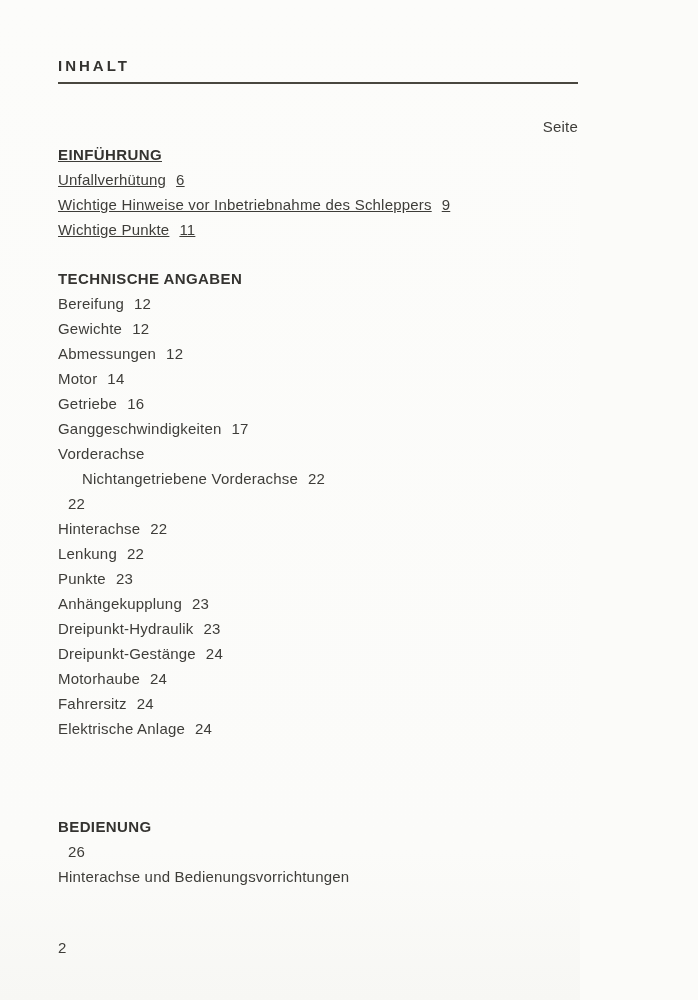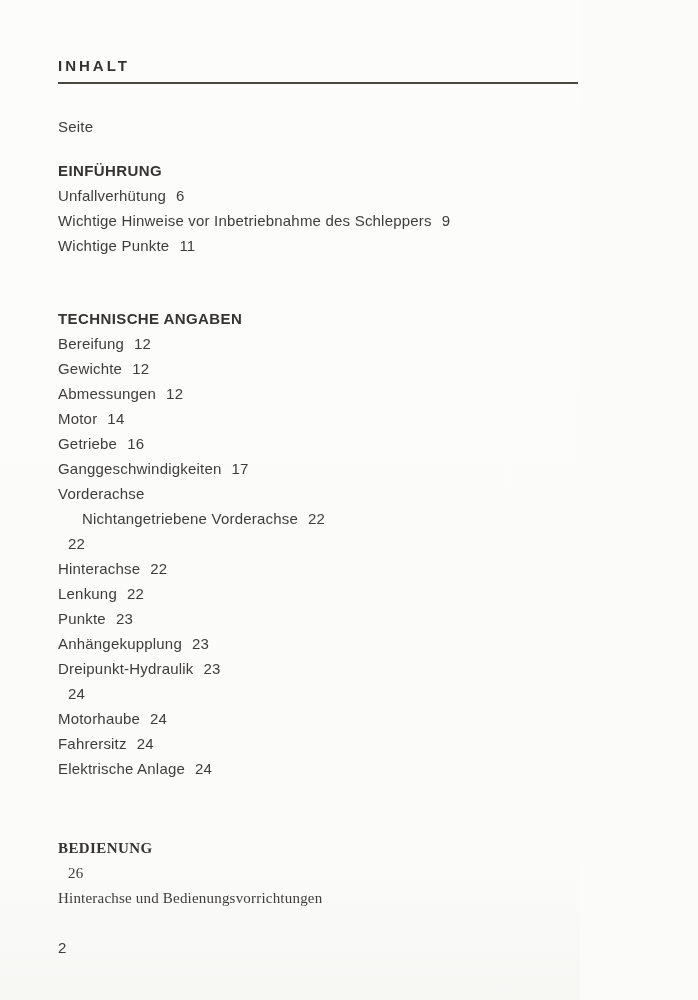--- a/index.html
+++ b/index.html
@@ -28,27 +28,28 @@
     letter-spacing: 3px;
     line-height: 19px;
     color: #343330;
   }
   .title-rule {
     border-bottom: 2px solid #49473f;
     margin-top: 7px;
   }
   .seite-row {
     margin-top: 30px;
+    text-align: right;
     font-size: 15px;
     line-height: 25px;
     letter-spacing: 0.2px;
   }
-  .sec-einfuehrung { margin-top: 19px; }
-  .sec-technische  { margin-top: 48px; }
-  .sec-bedienung   { margin-top: 55px; font-family: Liberation Serif, serif; }
+  .sec-einfuehrung { margin-top: 3px; text-decoration: underline; }
+  .sec-technische  { margin-top: 24px; }
+  .sec-bedienung   { margin-top: 73px; }
   .section-heading {
     font-size: 15px;
     font-weight: 700;
     line-height: 25px;
     letter-spacing: 0.4px;
     color: #343330;
   }
   .toc-row {
     display: flex;
     justify-content: flex-start;
@@ -144,20 +145,21 @@
       </div>
       <div class="toc-row">
         <span class="label">Anhängekupplung</span>
         <span class="pagenum">23</span>
       </div>
       <div class="toc-row">
         <span class="label">Dreipunkt-Hydraulik</span>
         <span class="pagenum">23</span>
       </div>
       <div class="toc-row">
+        <span class="label">Dreipunkt-Gestänge</span>
         <span class="pagenum">24</span>
       </div>
       <div class="toc-row">
         <span class="label">Motorhaube</span>
         <span class="pagenum">24</span>
       </div>
       <div class="toc-row">
         <span class="label">Fahrersitz</span>
         <span class="pagenum">24</span>
       </div>

